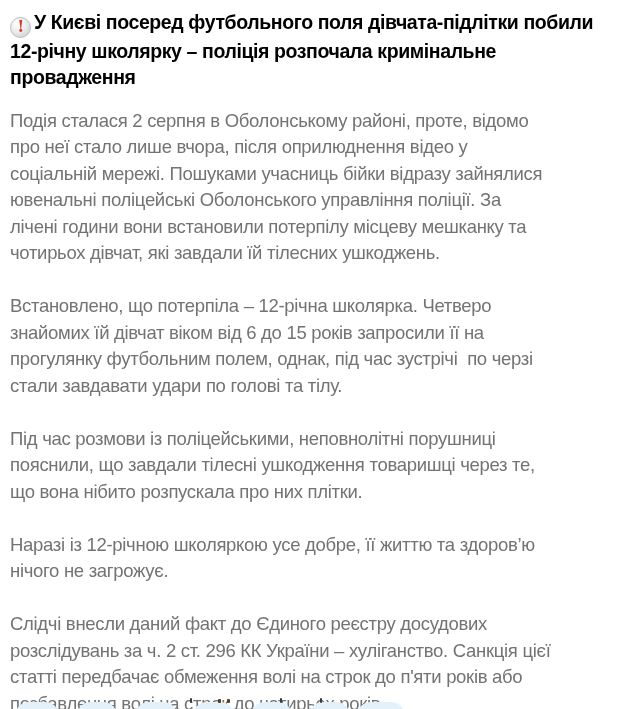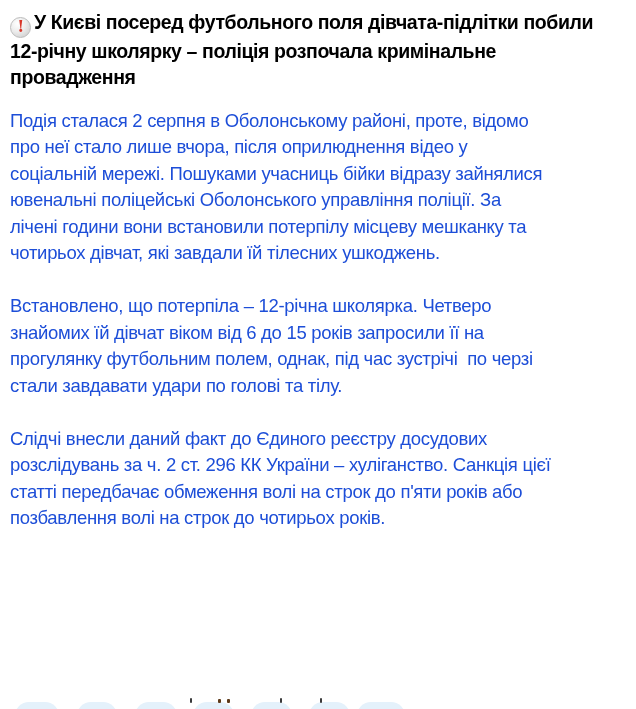--- a/index.html
+++ b/index.html
@@ -18,21 +18,21 @@
   .title {
     font-size: 19.5px; font-weight: 700;
     line-height: 26px; letter-spacing: -0.4px;
     margin: 0 0 18px 0; color: #000;
   }
   .title-text { white-space: pre-wrap; }
   p.body-par {
     font-size: 18.5px; font-weight: 400;
     line-height: 26.5px; letter-spacing: -0.3px;
     margin: 0 0 26.5px 0;
-    white-space: pre-wrap; color: #1d4ed8;
+    white-space: pre-wrap; color: #737373;
   }
   .emoji-exclamation {
     display: inline-flex; align-items: center; justify-content: center;
     width: 21px; height: 21px; box-sizing: border-box;
     border-radius: 50%;
     background: radial-gradient(circle at 35% 30%, #ffffff 0%, #ececec 45%, #d7d7d7 75%, #c3c3c3 100%);
     border: 1px solid #bcbcbc;
     vertical-align: -3px; margin-right: 3px;
   }
   .emoji-exclamation .excl {
@@ -67,20 +67,25 @@
   <p class="body-par">Подія сталася 2 серпня в Оболонському районі, проте, відомо
 про неї стало лише вчора, після оприлюднення відео у
 соціальній мережі. Пошуками учасниць бійки відразу зайнялися
 ювенальні поліцейські Оболонського управління поліції. За
 лічені години вони встановили потерпілу місцеву мешканку та
 чотирьох дівчат, які завдали їй тілесних ушкоджень.</p>
   <p class="body-par">Встановлено, що потерпіла – 12-річна школярка. Четверо
 знайомих їй дівчат віком від 6 до 15 років запросили її на
 прогулянку футбольним полем, однак, під час зустрічі  по черзі
 стали завдавати удари по голові та тілу.</p>
+  <p class="body-par">Під час розмови із поліцейськими, неповнолітні порушниці
+пояснили, що завдали тілесні ушкодження товаришці через те,
+що вона нібито розпускала про них плітки.</p>
+  <p class="body-par">Наразі із 12-річною школяркою усе добре, її життю та здоров’ю
+нічого не загрожує.</p>
   <p class="body-par">Слідчі внесли даний факт до Єдиного реєстру досудових
 розслідувань за ч. 2 ст. 296 КК України – хуліганство. Санкція цієї
 статті передбачає обмеження волі на строк до п'яти років або
 позбавлення волі на строк до чотирьох років.</p>
 </div>
 
 <div class="reactions-bar">
     <div class="reaction-pill" style="left: 15px; width: 44px; background: rgb(228, 241, 251);"></div>
     <div class="reaction-pill" style="left: 77px; width: 40px; background: rgb(228, 241, 251);"></div>
     <div class="reaction-pill" style="left: 135px; width: 42px; background: rgb(228, 241, 251);"></div>

